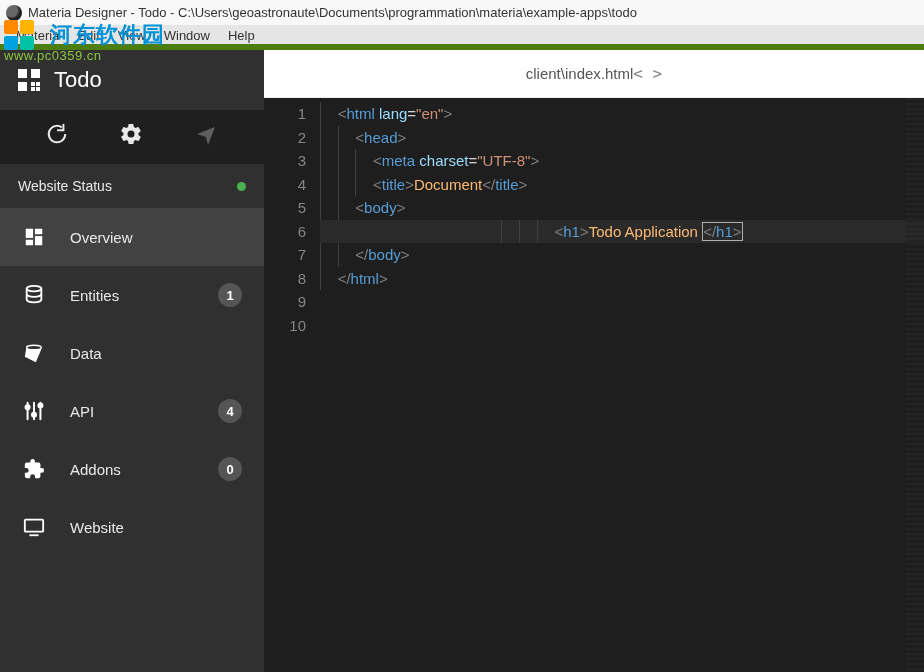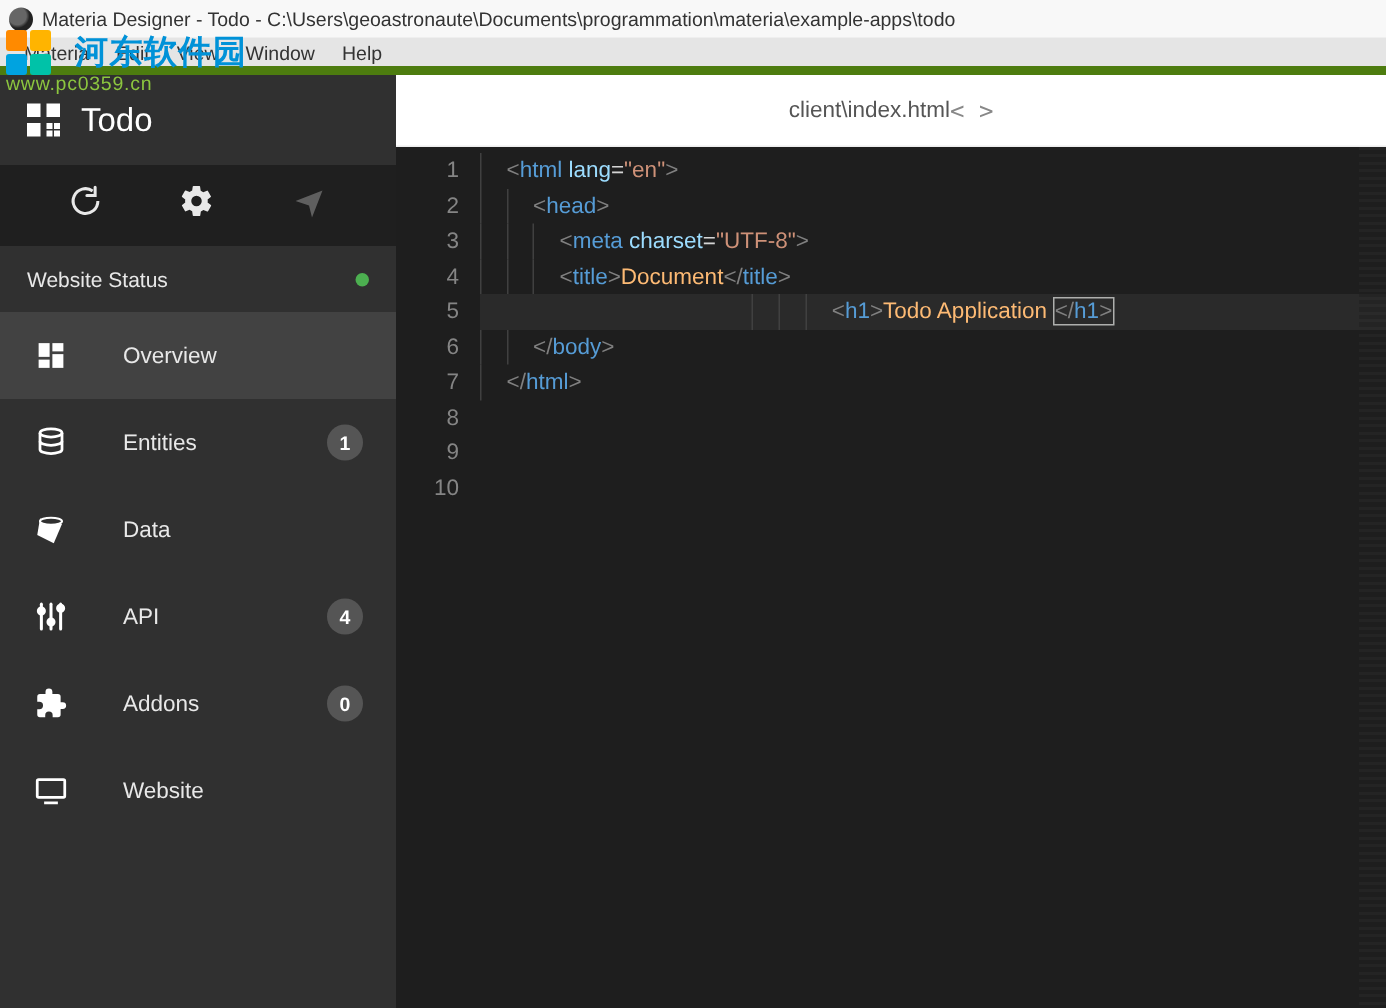--- a/index.html
+++ b/index.html
@@ -39,21 +39,21 @@
     
     .sb-tools { height: 54px; background: #1f1f1f; display: flex; align-items: center; justify-content: space-around; padding: 0 20px; }
     .tool-btn { color: #e8e8e8; font-size: 22px; cursor: pointer; }
     .tool-btn.dim { color: #666; }
     .gear-svg { width: 24px; height: 24px; }
     
     .sb-section { padding: 14px 18px; display: flex; align-items: center; justify-content: space-between; font-size: 14px; }
     .status-dot { width: 9px; height: 9px; border-radius: 50%; background: #4caf50; }
     
     .sb-nav { flex: 1; }
-    .nav-item { height: 58px; display: flex; align-items: center; padding: 0 22px; gap: 36px; cursor: pointer; font-size: 15px; }
+    .nav-item { height: 58px; display: flex; align-items: center; padding: 0 22px; gap: 24px; cursor: pointer; font-size: 15px; }
     .nav-item.active { background: #424242; }
     .nav-icon { width: 24px; height: 24px; flex-shrink: 0; display:flex; align-items:center; justify-content:center; }
     .nav-label { flex: 1; }
     .badge { min-width: 24px; height: 24px; border-radius: 12px; background: #555; color: #fff; display: flex; align-items: center; justify-content: center; font-size: 13px; font-weight: bold; }
     
     .content { flex: 1; display: flex; flex-direction: column; background: #fff; }
     .topbar { height: 60px; background: #1f9cf0; display: flex; align-items: center; padding: 0 20px; gap: 20px; }
     .back-btn { color: #fff; font-size: 20px; font-weight: bold; cursor: pointer; padding: 4px 8px; }
     .toggle { width: 44px; height: 22px; background: #5bb7f5; border-radius: 11px; position: relative; cursor: pointer; }
     .toggle .knob { position: absolute; left: 1px; top: 1px; width: 20px; height: 20px; background: #fff; border-radius: 50%; }
@@ -228,19 +228,20 @@
           <div class="ln">8</div>
           <div class="ln">9</div>
           <div class="ln">10</div>
         </div>
       <div class="code" id="code">
         <div class="minimap"></div>
           <div class="line"><span class="indent-guide">    </span><span class="tok-bracket">&lt;</span><span class="tok-tag">html</span><span class="tok-text"> </span><span class="tok-attr">lang</span><span class="tok-op">=</span><span class="tok-str">"en"</span><span class="tok-bracket">&gt;</span></div>
           <div class="line"><span class="indent-guide">    </span><span class="indent-guide">    </span><span class="tok-bracket">&lt;</span><span class="tok-tag">head</span><span class="tok-bracket">&gt;</span></div>
           <div class="line"><span class="indent-guide">    </span><span class="indent-guide">    </span><span class="indent-guide">    </span><span class="tok-bracket">&lt;</span><span class="tok-tag">meta</span><span class="tok-text"> </span><span class="tok-attr">charset</span><span class="tok-op">=</span><span class="tok-str">"UTF-8"</span><span class="tok-bracket">&gt;</span></div>
           <div class="line"><span class="indent-guide">    </span><span class="indent-guide">    </span><span class="indent-guide">    </span><span class="tok-bracket">&lt;</span><span class="tok-tag">title</span><span class="tok-bracket">&gt;</span><span class="tok-text">Document</span><span class="tok-bracket">&lt;/</span><span class="tok-tag">title</span><span class="tok-bracket">&gt;</span></div>
+          <div class="line"><span class="indent-guide">    </span><span class="indent-guide">    </span><span class="tok-bracket">&lt;</span><span class="tok-tag">body</span><span class="tok-bracket">&gt;</span></div>
           <div class="line hl"><span class="indent-guide">    </span><span class="indent-guide">    </span><span class="indent-guide">    </span><span class="tok-bracket">&lt;</span><span class="tok-tag">h1</span><span class="tok-bracket">&gt;</span><span class="tok-text">Todo Application </span><span class="cursor-box"><span class="tok-bracket">&lt;/</span><span class="tok-tag">h1</span><span class="tok-bracket">&gt;</span></span></div>
           <div class="line"><span class="indent-guide">    </span><span class="indent-guide">    </span><span class="tok-bracket">&lt;/</span><span class="tok-tag">body</span><span class="tok-bracket">&gt;</span></div>
           <div class="line"><span class="indent-guide">    </span><span class="tok-bracket">&lt;/</span><span class="tok-tag">html</span><span class="tok-bracket">&gt;</span></div>
         </div>
     </div>
   </div>
 </div>
 
 </body></html>

